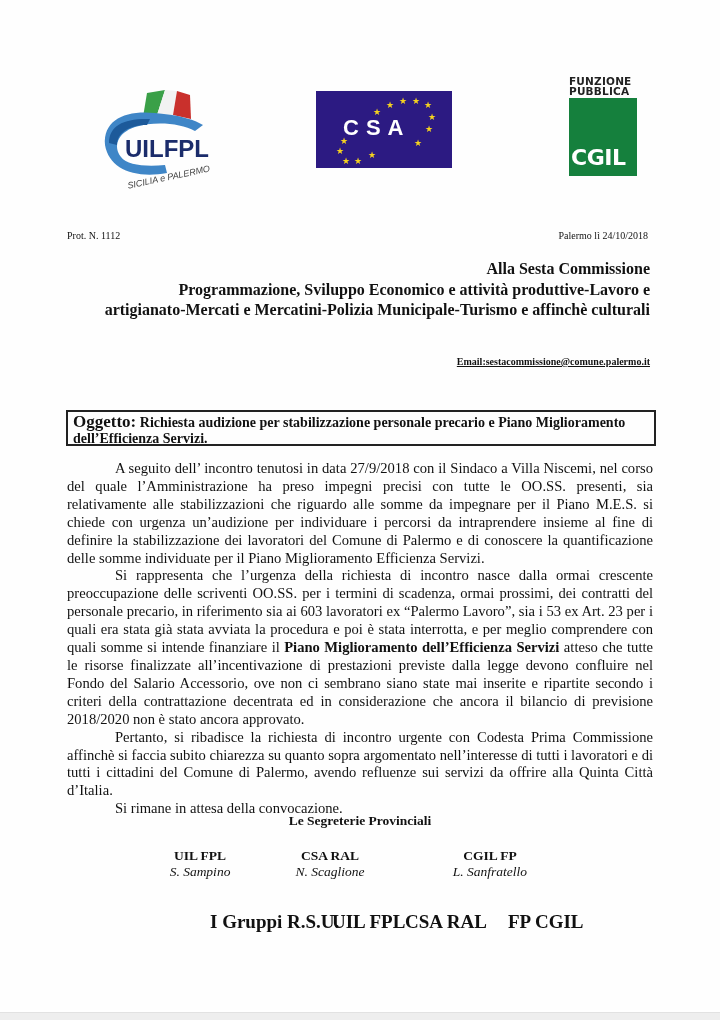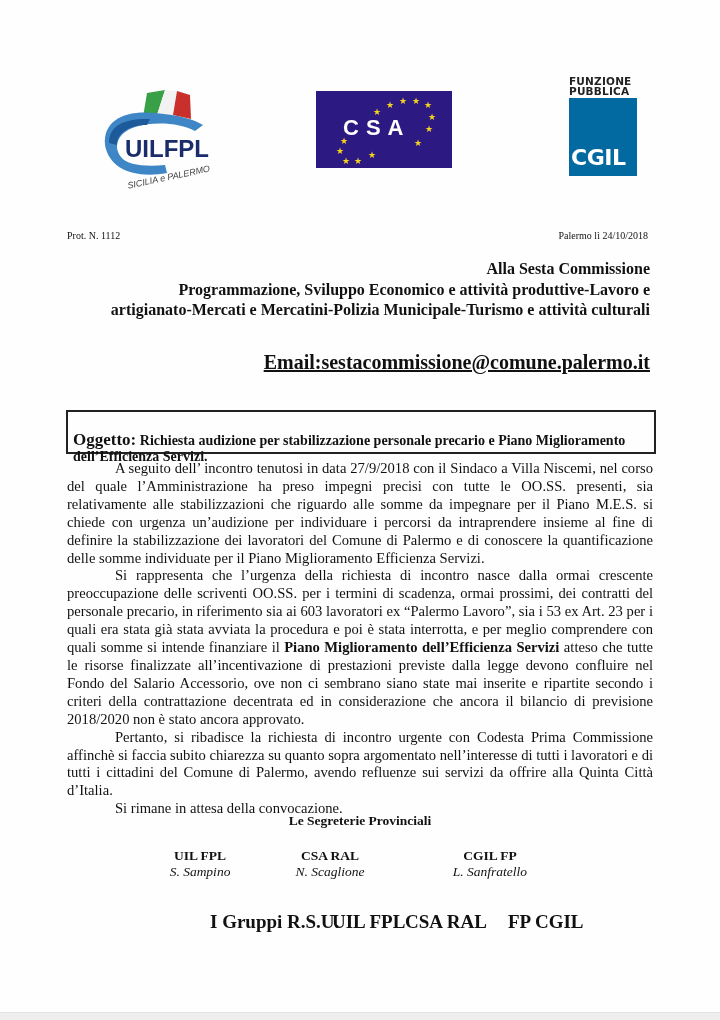--- a/index.html
+++ b/index.html
@@ -9,32 +9,32 @@
   .bottom-bar { position: absolute; left: 0; top: 1012px; width: 720px; height: 8px; background: #eeeeee; border-top: 1px solid #e2e2e2; }
 
   
   .logo-uil { position: absolute; left: 95px; top: 85px; width: 135px; height: 105px; }
   .logo-csa { position: absolute; left: 316px; top: 91px; width: 136px; height: 77px; background: #2c1a82; }
   .logo-csa .csa-text { position: absolute; left: 20px; top: 24px; font-family: "Liberation Sans", sans-serif;
         font-weight: bold; font-size: 22px; letter-spacing: 7px; color: #fff; margin-left: 7px; }
   .logo-csa .star { position: absolute; color: #f5d21f; font-size: 9px; line-height: 9px; }
   .logo-cgil { position: absolute; left: 569px; top: 76px; width: 70px; }
   .logo-cgil .fp { font-family: "DejaVu Sans", sans-serif; font-weight: bold; font-size: 10.5px; line-height: 10px; color: #222; letter-spacing: 0.2px; }
-  .logo-cgil .red { margin-top: 2px; width: 68px; height: 78px; background: #0369a1; position: relative; }
+  .logo-cgil .red { margin-top: 2px; width: 68px; height: 78px; background: #15803d; position: relative; }
   .logo-cgil .cgil { position: absolute; left: 2px; bottom: 6px; font-family: "DejaVu Sans", sans-serif; font-weight: bold;
         font-size: 22px; color: #fff; letter-spacing: -0.5px; }
 
   .txt { position: absolute; font-size: 10px; line-height: 20px; white-space: nowrap; }
   .prot { left: 67px; top: 226px; }
   .date { right: 72px; top: 226px; }
   .addr { right: 70px; top: 259px; font-weight: bold; text-align: right; font-size: 16px; line-height: 20.5px; }
-  .email { right: 70px; top: 352px; font-weight: bold; font-size: 20px; text-decoration: underline; }
+  .email { right: 70px; top: 352px; font-weight: bold; font-size: 10px; text-decoration: underline; }
 
   .oggetto { position: absolute; left: 66px; top: 410px; width: 590px; height: 36px; border: 2px solid #222;
-        box-sizing: border-box; padding: 20px 5px; font-weight: bold; font-size: 14px; line-height: 16px; }
+        box-sizing: border-box; padding: 2px 5px; font-weight: bold; font-size: 14px; line-height: 16px; }
   .oggetto .label { font-size: 17px; }
 
   .body { position: absolute; left: 67px; top: 460px; width: 586px; font-size: 14.6px; line-height: 17.9px; text-align: justify; }
   .body p { margin: 0; text-indent: 48px; }
   .u { }
 
   .sig-title { position: absolute; left: 0; width: 720px; top: 813px; text-align: center; font-weight: bold; font-size: 13.5px; }
   .sig { position: absolute; top: 848px; text-align: center; font-size: 13.5px; line-height: 16px; }
   .sig .org { font-weight: bold; }
   .sig .name { font-style: italic; }
@@ -82,21 +82,21 @@
       <span class="cgil">CGIL</span>
     </div>
   </div>
 
   <div class="txt prot">Prot. N. 1112</div>
   <div class="txt date">Palermo lì 24/10/2018</div>
 
   <div class="txt addr">
     <div>Alla Sesta Commissione</div>
     <div>Programmazione, Sviluppo Economico e attività produttive-Lavoro e</div>
-    <div>artigianato-Mercati e Mercatini-Polizia Municipale-Turismo e attività culturali</div>
+    <div>artigianato-Mercati e Mercatini-Polizia Municipale-Turismo e affinchè culturali</div>
   </div>
   <div class="txt email">Email:sestacommissione@comune.palermo.it</div>
 
   <div class="oggetto">
     <span class="label">Oggetto:</span><span> Richiesta audizione per stabilizzazione personale precario e Piano Miglioramento dell’Efficienza Servizi.</span>
   </div>
 
   <div class="body">
     <p><span>A seguito dell’ incontro tenutosi in data 27/9/2018 con il Sindaco a Villa Niscemi, nel corso del quale l’Amministrazione ha preso impegni precisi con tutte le OO.SS. presenti, sia relativamente alle stabilizzazioni che riguardo alle somme da impegnare per il Piano M.E.S. si chiede </span><span class="u">con urgenza</span><span> un’audizione per individuare i percorsi da intraprendere insieme al fine di definire la stabilizzazione dei lavoratori del Comune di Palermo e di conoscere la quantificazione delle somme individuate per il Piano Miglioramento Efficienza Servizi.</span></p>
     <p><span>Si rappresenta che l’urgenza della richiesta di incontro nasce dalla ormai crescente preoccupazione delle scriventi OO.SS. per i termini di scadenza, ormai prossimi, dei contratti del personale precario, in riferimento sia ai 603 lavoratori ex “Palermo Lavoro”, sia i 53 ex Art. 23 per i quali era stata già stata avviata la procedura e poi  è stata interrotta, e per meglio comprendere con quali somme si intende finanziare il </span><b>Piano Miglioramento dell’Efficienza Servizi</b><span> atteso che tutte le risorse finalizzate all’incentivazione di prestazioni previste dalla legge devono confluire nel Fondo del Salario Accessorio, ove non ci sembrano siano state mai inserite e ripartite secondo i criteri della contrattazione decentrata ed in considerazione che ancora il bilancio di previsione 2018/2020 non è stato ancora approvato.</span></p>

